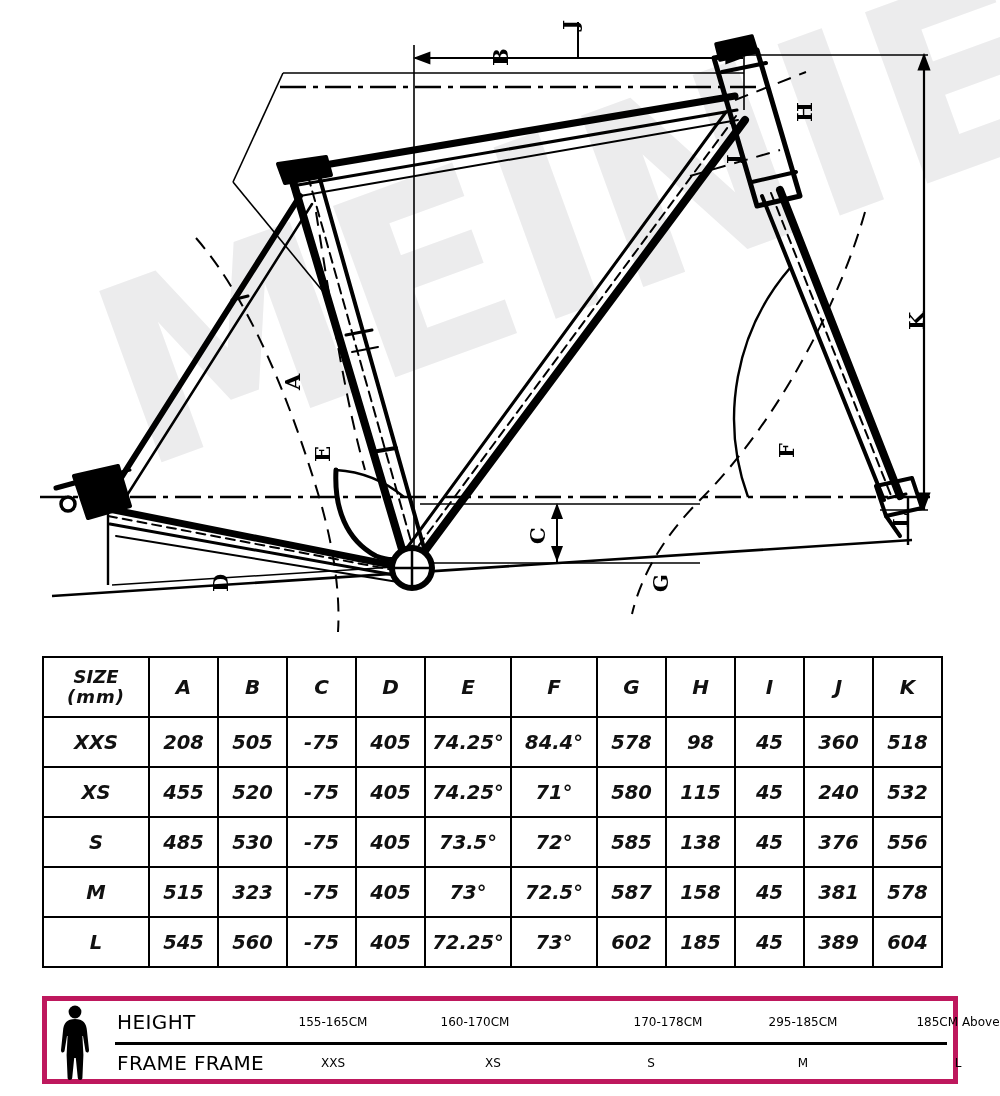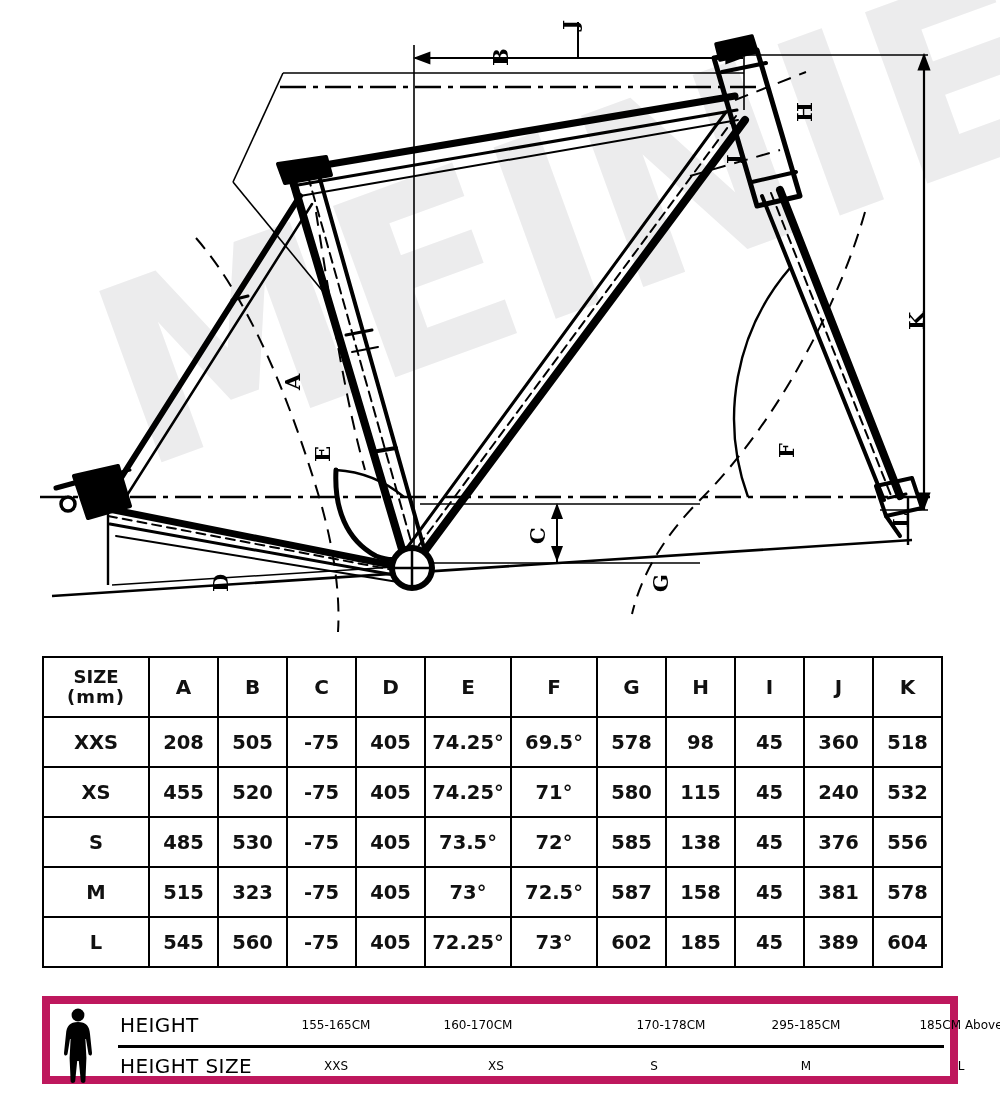--- a/index.html
+++ b/index.html
@@ -34,20 +34,21 @@
   #geometry-table-wrap {
     position: absolute;
     left: 42px;
     top: 656px;
     width: 916px;
   }
   table.geo {
     border-collapse: collapse;
     width: 788px;
     table-layout: fixed;
+    font-style: italic;
   }
   table.geo th,
   table.geo td {
     border: 2px solid #000;
     text-align: center;
     vertical-align: middle;
     font-size: 19.5px;
     font-weight: bold;
     font-family: "DejaVu Sans", sans-serif;
     padding: 0;
@@ -71,21 +72,21 @@
   table.geo col.c-n     { width: 69px; }
   table.geo col.c-wide  { width: 86px; }
 
   
   #height-table-wrap {
     position: absolute;
     left: 42px;
     top: 996px;
     width: 916px;
     height: 88px;
-    border: 8px solid #be185d;
+    border: 5px solid #be185d;
     box-sizing: border-box;
     background: #fff;
   }
   #height-table-inner {
     position: relative;
     width: 100%;
     height: 100%;
   }
   .person-cell {
     position: absolute;
@@ -325,21 +326,21 @@
       </tr>
     </thead>
     <tbody>
       <tr>
         <td>XXS</td>
         <td>208</td>
         <td>505</td>
         <td>-75</td>
         <td>405</td>
         <td>74.25°</td>
-        <td>69.5°</td>
+        <td>84.4°</td>
         <td>578</td>
         <td>98</td>
         <td>45</td>
         <td>360</td>
         <td>518</td>
       </tr>
       <tr>
         <td>XS</td>
         <td>455</td>
         <td>520</td>
@@ -413,21 +414,21 @@
       <div class="ht-row">
         <span class="ht-label">HEIGHT</span>
         <span class="ht-val" style="left:230px">155-165CM</span>
         <span class="ht-val" style="left:372px">160-170CM</span>
         <span class="ht-val" style="left:565px">170-178CM</span>
         <span class="ht-val" style="left:700px">295-185CM</span>
         <span class="ht-val" style="left:855px">185CM Above</span>
       </div>
 
       <div class="ht-row">
-        <span class="ht-label">HEIGHT SIZE</span>
+        <span class="ht-label">FRAME FRAME</span>
         <span class="ht-val" style="left:230px">XXS</span>
         <span class="ht-val" style="left:390px">XS</span>
         <span class="ht-val" style="left:548px">S</span>
         <span class="ht-val" style="left:700px">M</span>
         <span class="ht-val" style="left:855px">L</span>
       </div>
     </div>
   </div>
 </div>
 

